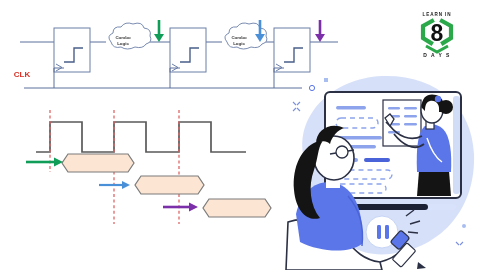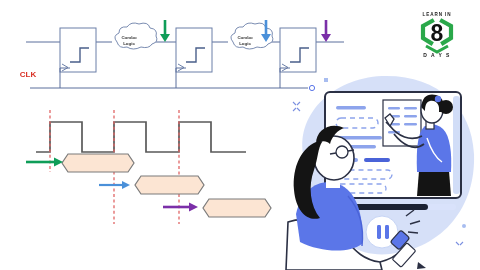--- a/index.html
+++ b/index.html
@@ -8,21 +8,21 @@
     width:480px; height:270px;
     font-family:"Liberation Sans", sans-serif;
     position:relative; overflow:hidden;
     background:#ffffff;
   }
   #root { position:absolute; inset:0; }
 
   .layer { position:absolute; }
 
   
-  #circuit { left:8px; top:0; width:340px; height:100px; }
+  #circuit { left:2px; top:0; width:340px; height:100px; }
 
   
   #timing { left:0; top:100px; width:300px; height:140px; }
 
   
   #logo { left:404px; top:8px; width:66px; height:52px; }
   .logo-text {
     font-family:"Liberation Sans", sans-serif;
     font-weight:bold; fill:#1b1b1b;
   }

